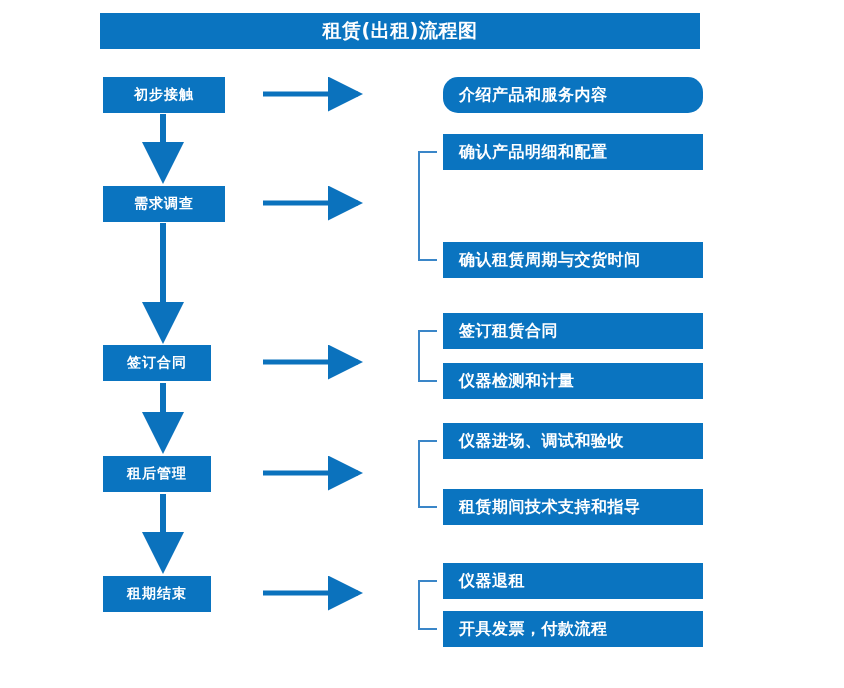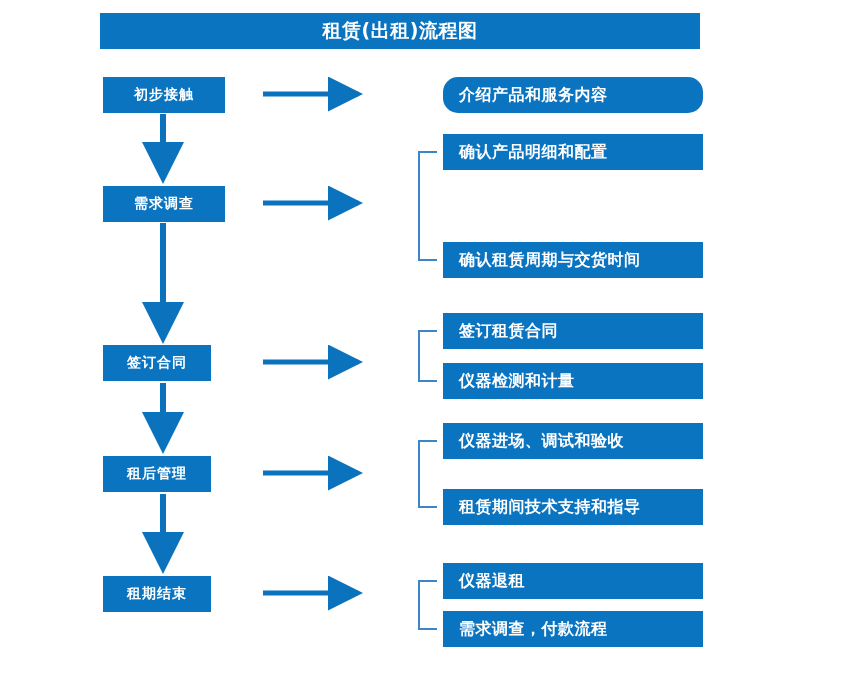--- a/index.html
+++ b/index.html
@@ -151,15 +151,15 @@
   <div class="detail-box" style="top:134px;">确认产品明细和配置</div>
   <div class="detail-box" style="top:242px;">确认租赁周期与交货时间</div>
 
   <div class="detail-box" style="top:313px;text-align:center;">签订租赁合同</div>
   <div class="detail-box" style="top:363px;">仪器检测和计量</div>
 
   <div class="detail-box" style="top:489px;">租赁期间技术支持和指导</div>
   <div class="detail-box" style="top:423px;">仪器进场、调试和验收</div>
 
   <div class="detail-box" style="top:563px;">仪器退租</div>
-  <div class="detail-box" style="top:611px;">需求调查，付款流程</div>
+  <div class="detail-box" style="top:611px;">开具发票，付款流程</div>
 
 </div>
 
 </body></html>

